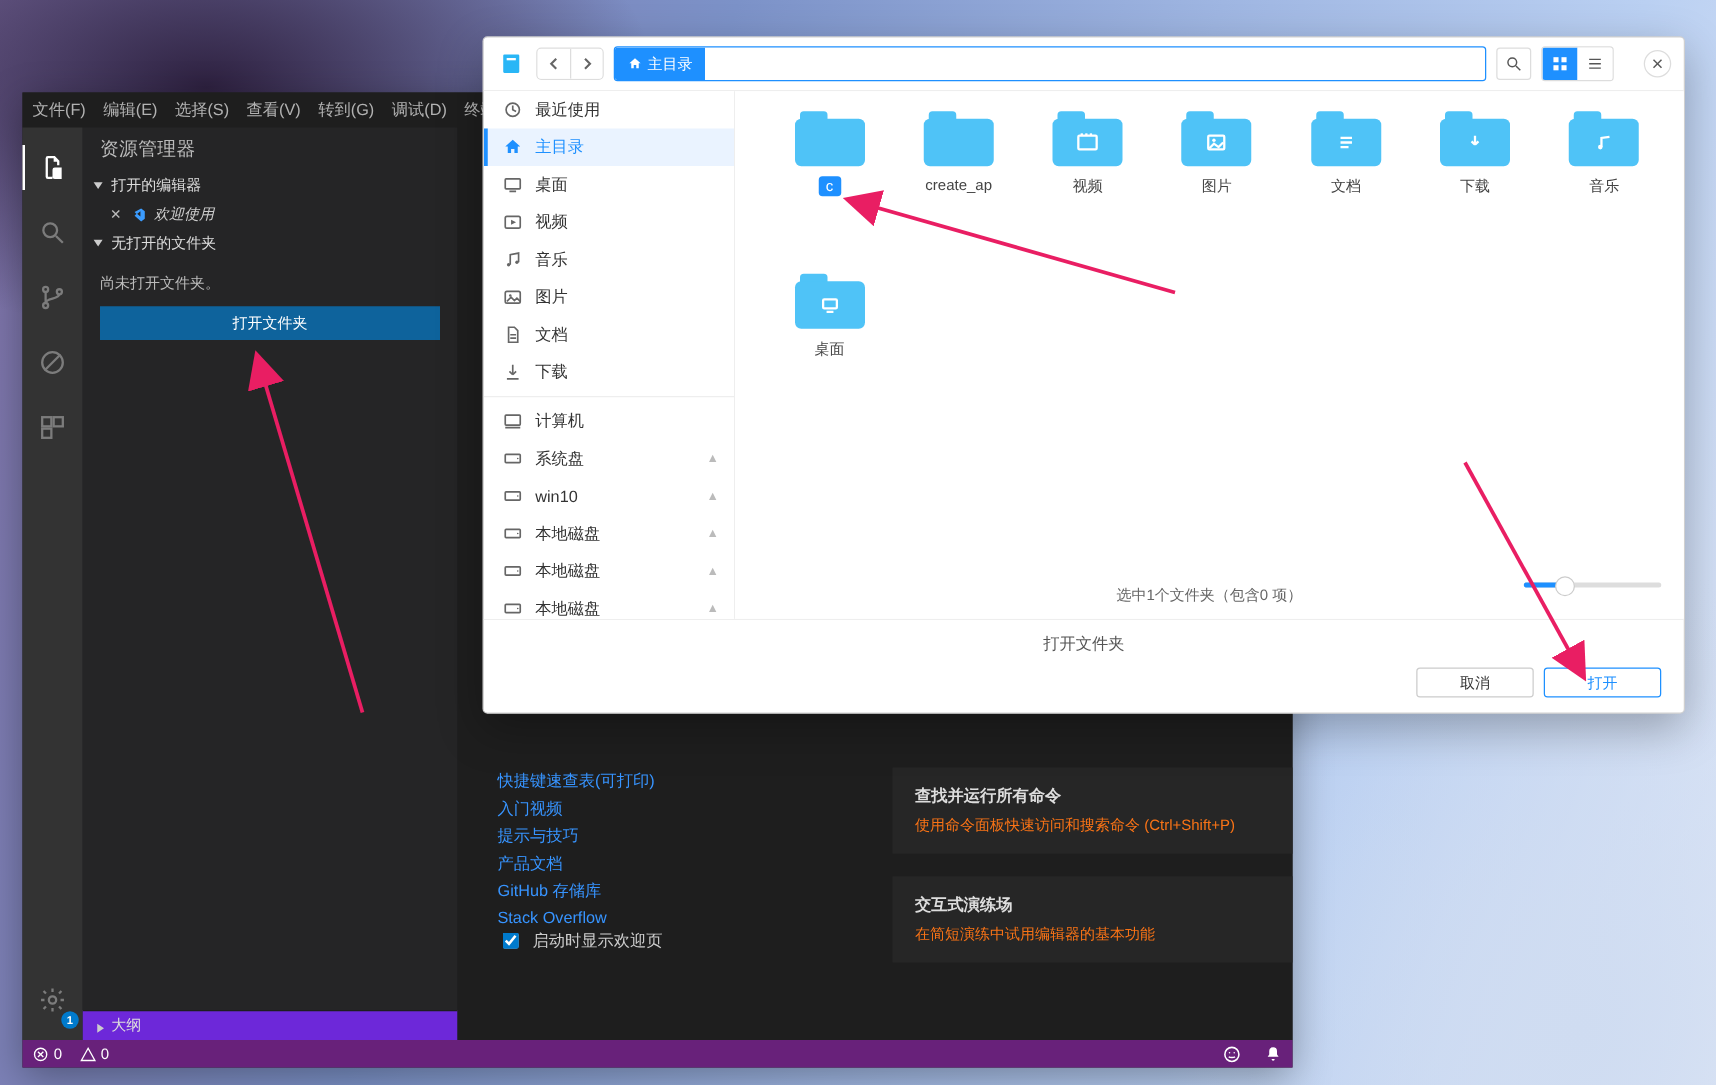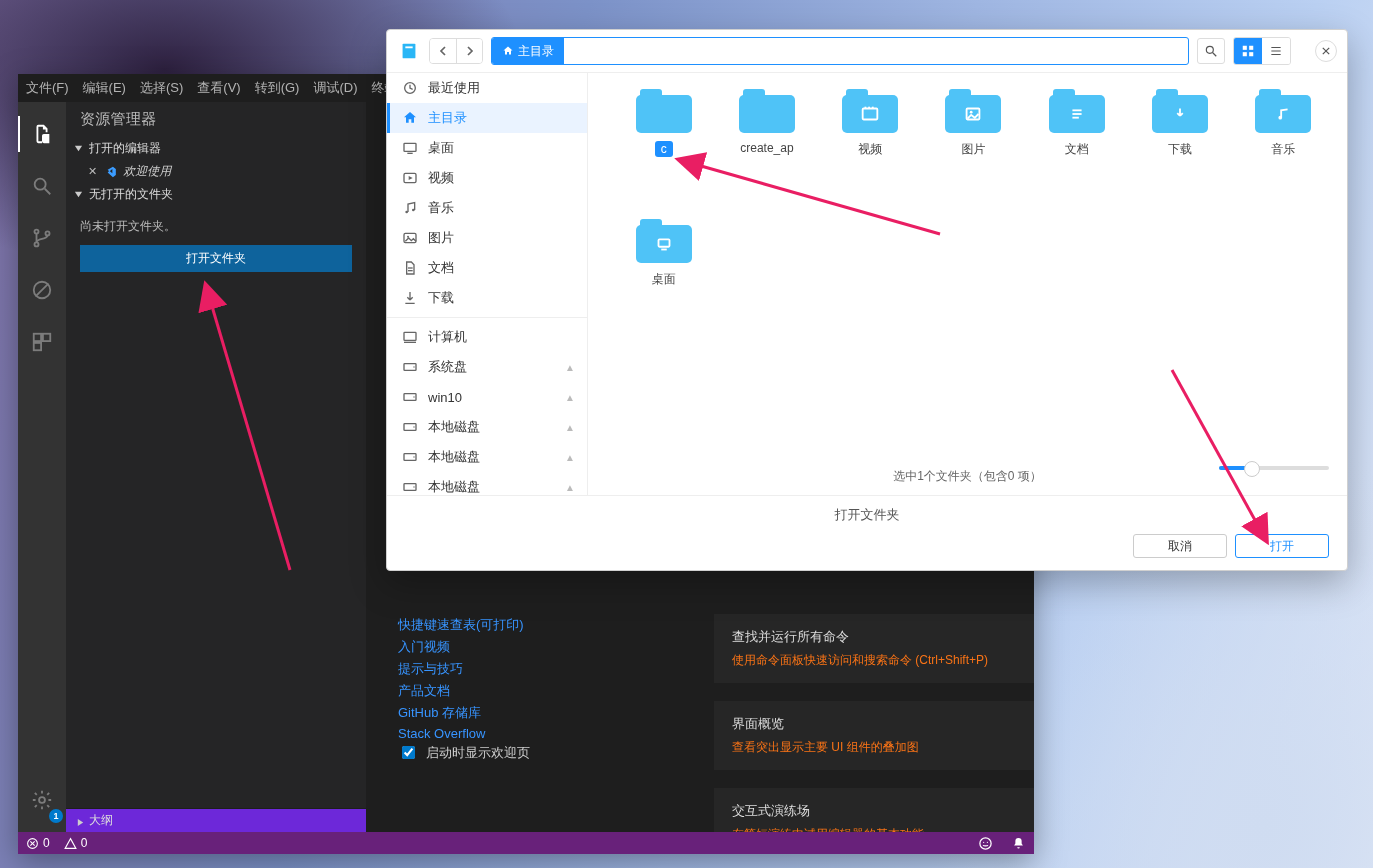--- a/index.html
+++ b/index.html
@@ -65,21 +65,21 @@
   .outline-head{margin-top:auto;border-top:1px solid #1e1e1e;background:#6d28d9;}
 
   .editor-area{flex:1;background:var(--vscode-bg);color:#ccc;position:relative;overflow:hidden;}
   
   .welcome{position:absolute;left:32px;top:512px;right:12px;}
   .w-links a{display:block;color:var(--vscode-link);text-decoration:none;padding:2px 0;font-size:13px;}
   .w-check{display:flex;align-items:flex-end;gap:8px;color:#ccc;font-size:13px}
   .w-check input{accent-color:#007acc}
   .w-cards{position:absolute;left:316px;top:0;display:flex;flex-direction:column;gap:18px;}
   .w-card{background:#262626;padding:14px 18px;width:300px;}
-  .w-card h4{margin:0 0 6px;color:#ddd;font-size:13px;font-weight:400}
+  .w-card h4{margin:0 0 6px;color:#ddd;font-size:13px;font-weight:700}
   .w-card p{margin:0;color:#f97316;font-size:12px}
 
   .statusbar{height:22px;background:var(--status-purple);display:flex;align-items:center;color:#fff;padding:0 8px;gap:14px;font-size:12px;}
   .statusbar .s-icon{display:flex;align-items:center;gap:4px;}
   .statusbar .right{margin-left:auto;display:flex;gap:18px;align-items:center;}
 
   
   .dialog{
     position:absolute;left:386px;top:29px;width:960px;height:540px;
     background:var(--dialog-bg);border:1px solid var(--dialog-border);border-radius:4px;
@@ -238,24 +238,20 @@
         <label class="w-check">
           <input type="checkbox" checked="" style="">
           <span>启动时显示欢迎页</span>
         </label>
         <div class="w-cards">
           <div class="w-card">
               <h4>查找并运行所有命令</h4>
               <p>使用命令面板快速访问和搜索命令 (Ctrl+Shift+P)</p>
             </div>
           <div class="w-card">
-              <h4>界面概览</h4>
-              <p>查看突出显示主要 UI 组件的叠加图</p>
-            </div>
-          <div class="w-card">
               <h4>交互式演练场</h4>
               <p>在简短演练中试用编辑器的基本功能</p>
             </div>
         </div>
       </div>
     </div>
   </div>
 
   <div class="statusbar">
     <div class="s-icon">

